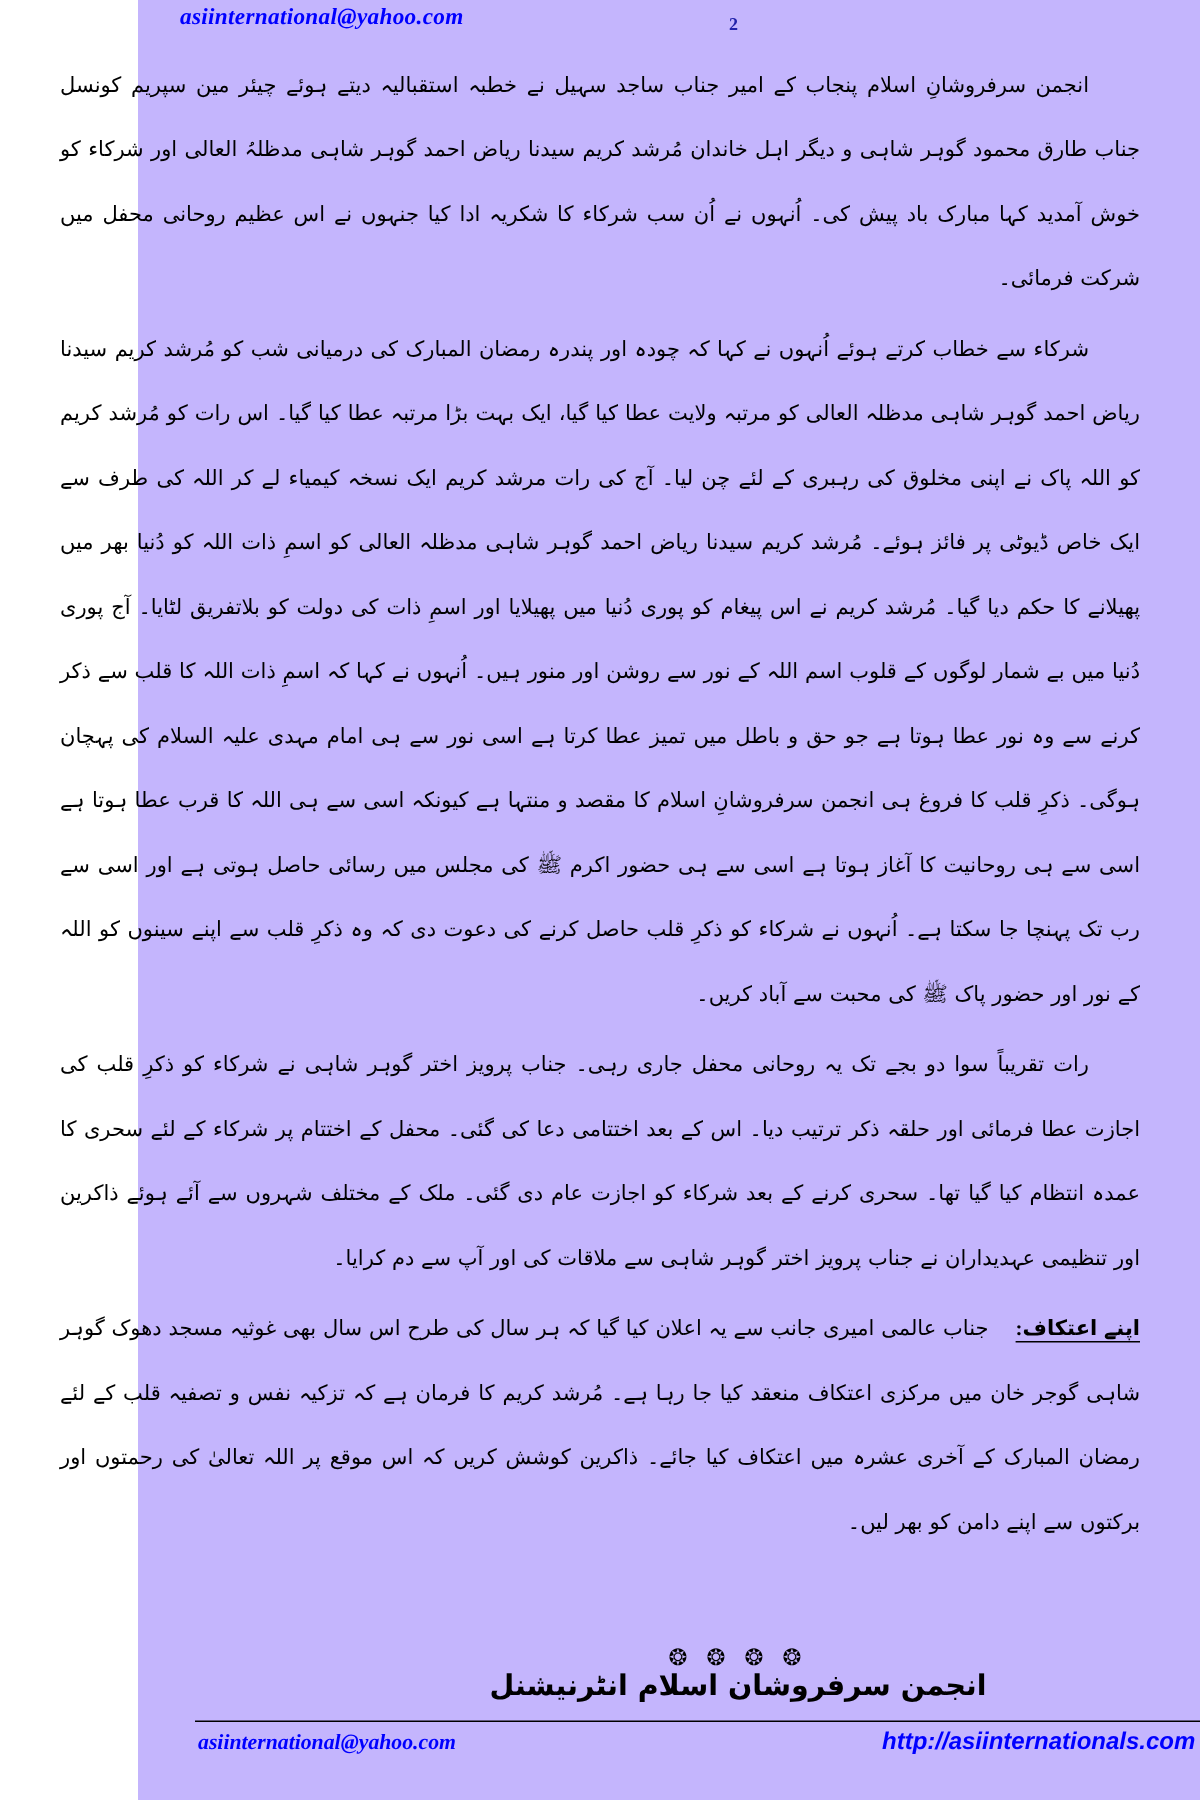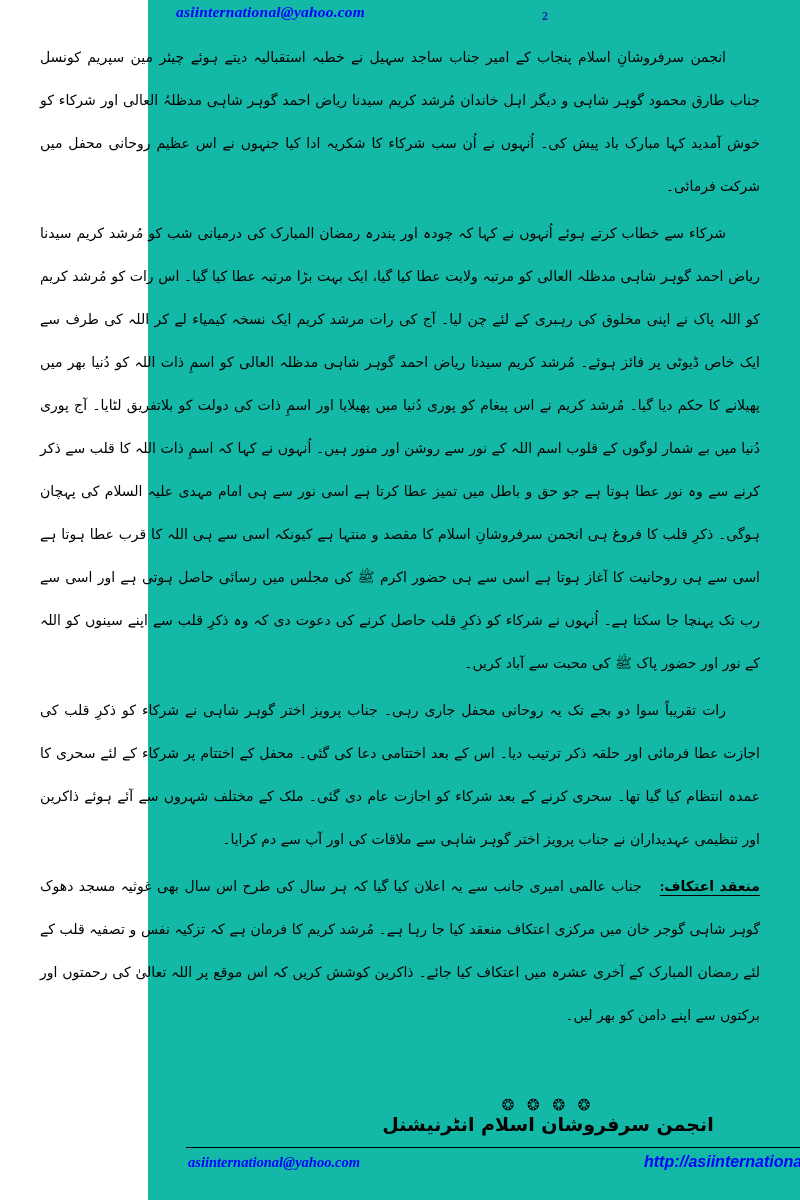--- a/index.html
+++ b/index.html
@@ -13,23 +13,23 @@
     height: 1200px;
     position: relative;
     overflow: hidden;
     font-family: "Liberation Serif", "DejaVu Serif", serif;
     color: #000000;
   }
 
   .page {
     position: absolute;
     inset: 0;
-    width: 652px;
+    width: 708px;
     height: 1200px;
-    background: #14b8a6;
+    background: #c4b5fd;
   }
 
   
   .header {
     position: absolute;
     top: 0;
     left: 0;
     width: 800px;
     height: 32px;
     direction: ltr;
@@ -169,21 +169,21 @@
 
   <div class="content">
 
     <p class="para">انجمن سرفروشانِ اسلام پنجاب کے امیر جناب ساجد سہیل نے خطبہ استقبالیہ دیتے ہوئے چیئر مین سپریم کونسل جناب طارق محمود گوہر شاہی و دیگر اہل خاندان مُرشد کریم سیدنا ریاض احمد گوہر شاہی مدظلہُ العالی اور شرکاء کو خوش آمدید کہا مبارک باد پیش کی۔ اُنہوں نے اُن سب شرکاء کا شکریہ ادا کیا جنہوں نے اس عظیم روحانی محفل میں شرکت فرمائی۔</p>
 
     <p class="para">شرکاء سے خطاب کرتے ہوئے اُنہوں نے کہا کہ چودہ اور پندرہ رمضان المبارک کی درمیانی شب کو مُرشد کریم سیدنا ریاض احمد گوہر شاہی مدظلہ العالی کو مرتبہ ولایت عطا کیا گیا، ایک بہت بڑا مرتبہ عطا کیا گیا۔ اس رات کو مُرشد کریم کو اللہ پاک نے اپنی مخلوق کی رہبری کے لئے چن لیا۔ آج کی رات مرشد کریم ایک نسخہ کیمیاء لے کر اللہ کی طرف سے ایک خاص ڈیوٹی پر فائز ہوئے۔ مُرشد کریم سیدنا ریاض احمد گوہر شاہی مدظلہ العالی کو اسمِ ذات اللہ کو دُنیا بھر میں پھیلانے کا حکم دیا گیا۔ مُرشد کریم نے اس پیغام کو پوری دُنیا میں پھیلایا اور اسمِ ذات کی دولت کو بلاتفریق لٹایا۔ آج پوری دُنیا میں بے شمار لوگوں کے قلوب اسم اللہ کے نور سے روشن اور منور ہیں۔ اُنہوں نے کہا کہ اسمِ ذات اللہ کا قلب سے ذکر کرنے سے وہ نور عطا ہوتا ہے جو حق و باطل میں تمیز عطا کرتا ہے اسی نور سے ہی امام مہدی علیہ السلام کی پہچان ہوگی۔ ذکرِ قلب کا فروغ ہی انجمن سرفروشانِ اسلام کا مقصد و منتہا ہے کیونکہ اسی سے ہی اللہ کا قرب عطا ہوتا ہے اسی سے ہی روحانیت کا آغاز ہوتا ہے اسی سے ہی حضور اکرم ﷺ کی مجلس میں رسائی حاصل ہوتی ہے اور اسی سے رب تک پہنچا جا سکتا ہے۔ اُنہوں نے شرکاء کو ذکرِ قلب حاصل کرنے کی دعوت دی کہ وہ ذکرِ قلب سے اپنے سینوں کو اللہ کے نور اور حضور پاک ﷺ کی محبت سے آباد کریں۔</p>
 
     <p class="para">رات تقریباً سوا دو بجے تک یہ روحانی محفل جاری رہی۔ جناب پرویز اختر گوہر شاہی نے شرکاء کو ذکرِ قلب کی اجازت عطا فرمائی اور حلقہ ذکر ترتیب دیا۔ اس کے بعد اختتامی دعا کی گئی۔ محفل کے اختتام پر شرکاء کے لئے سحری کا عمدہ انتظام کیا گیا تھا۔ سحری کرنے کے بعد شرکاء کو اجازت عام دی گئی۔ ملک کے مختلف شہروں سے آئے ہوئے ذاکرین اور تنظیمی عہدیداران نے جناب پرویز اختر گوہر شاہی سے ملاقات کی اور آپ سے دم کرایا۔</p>
 
     <p class="para section-para">
-      <span class="section-head">منعقد اعتکاف:</span><span>جناب عالمی امیری جانب سے یہ اعلان کیا گیا کہ ہر سال کی طرح اس سال بھی غوثیہ مسجد دھوک گوہر شاہی گوجر خان میں مرکزی اعتکاف منعقد کیا جا رہا ہے۔ مُرشد کریم کا فرمان ہے کہ تزکیہ نفس و تصفیہ قلب کے لئے رمضان المبارک کے آخری عشرہ میں اعتکاف کیا جائے۔ ذاکرین کوشش کریں کہ اس موقع پر اللہ تعالیٰ کی رحمتوں اور برکتوں سے اپنے دامن کو بھر لیں۔</span>
+      <span class="section-head">اپنے اعتکاف:</span><span>جناب عالمی امیری جانب سے یہ اعلان کیا گیا کہ ہر سال کی طرح اس سال بھی غوثیہ مسجد دھوک گوہر شاہی گوجر خان میں مرکزی اعتکاف منعقد کیا جا رہا ہے۔ مُرشد کریم کا فرمان ہے کہ تزکیہ نفس و تصفیہ قلب کے لئے رمضان المبارک کے آخری عشرہ میں اعتکاف کیا جائے۔ ذاکرین کوشش کریں کہ اس موقع پر اللہ تعالیٰ کی رحمتوں اور برکتوں سے اپنے دامن کو بھر لیں۔</span>
     </p>
 
   </div>
 
   <div class="ornament-row" id="ornament-mid">❂ ❂ ❂ ❂</div>
 
   <div class="org-name">انجمن سرفروشان اسلام انٹرنیشنل</div>
 
   <div class="footer-rule"></div>
   <div class="footer">

